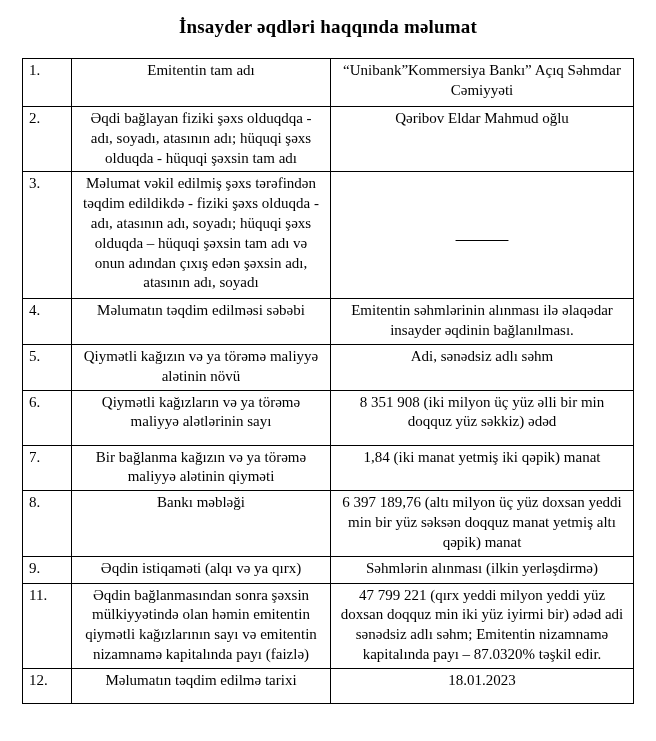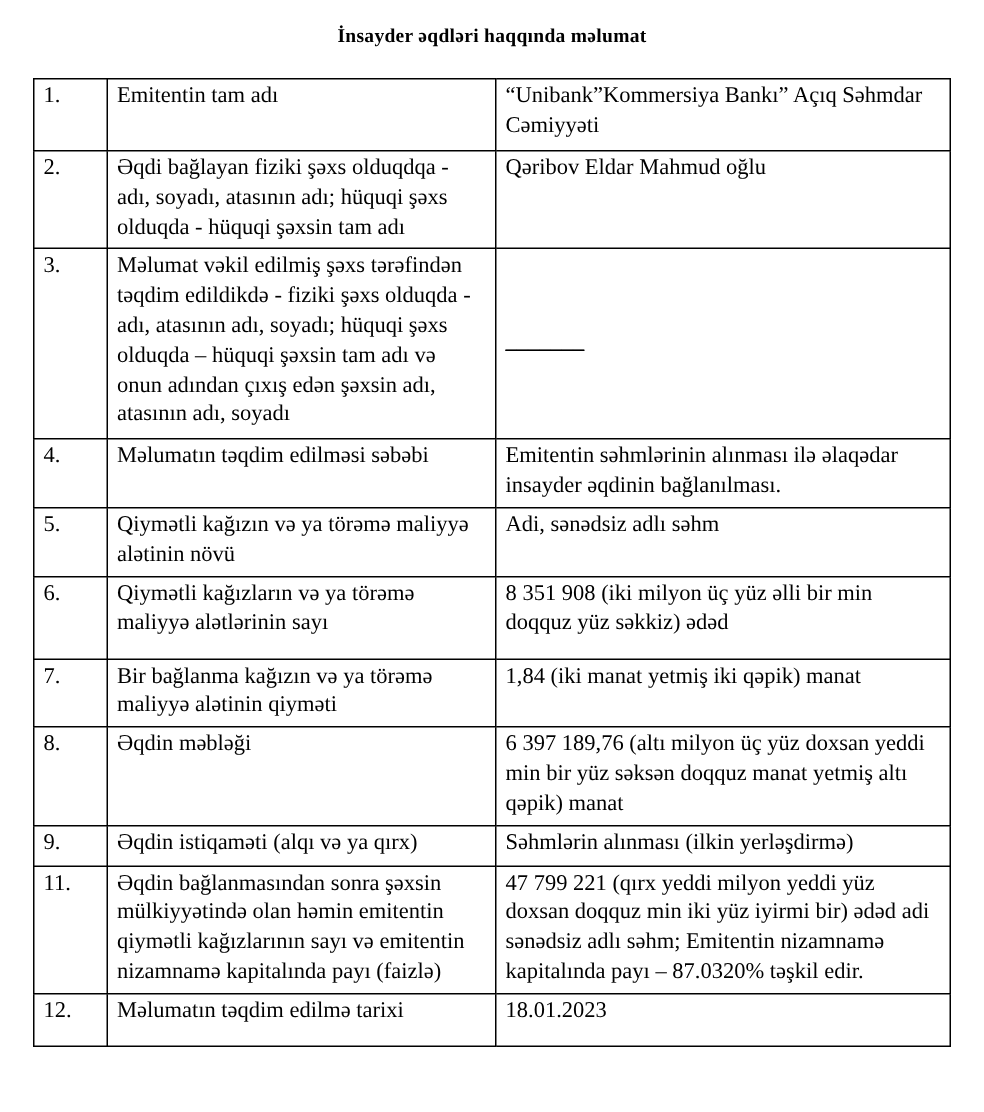--- a/index.html
+++ b/index.html
@@ -10,42 +10,42 @@
     font-family: "Liberation Serif", "DejaVu Serif", serif;
   }
   .page {
     width: 656px;
     min-height: 741px;
     box-sizing: border-box;
     padding: 10px 22px 24px 22px;
     background: #ffffff;
   }
   .doc-title {
-    font-size: 13px;
+    font-size: 19px;
     font-weight: bold;
     text-align: center;
     margin: 6px 0 20px 0;
     letter-spacing: 0.2px;
   }
   table.doc-table {
     border-collapse: collapse;
     width: 100%;
     table-layout: fixed;
   }
   table.doc-table td {
     border: 1px solid #000000;
     vertical-align: top;
     font-size: 15px;
     line-height: 1.32;
     padding: 2px 6px 3px 6px;
     word-wrap: break-word;
   }
   td.col-num   { width: 36px; text-align: left; padding-left: 7px; }
-  td.col-label { width: 246px; }
-  td.col-value { }
+  td.col-label { width: 246px; text-align: center; }
+  td.col-value { text-align: center; }
   td.col-value.vmid { vertical-align: middle; text-decoration: underline; }
   
   tr.r1  { height: 48px; }
   tr.r2  { height: 57px; }
   tr.r3  { height: 127px; }
   tr.r4  { height: 43px; }
   tr.r5  { height: 35px; }
   tr.r6  { height: 55px; }
   tr.r7  { height: 38px; }
   tr.r8  { height: 55px; }
@@ -93,21 +93,21 @@
         <td class="col-label">Qiymətli kağızların və ya törəmə maliyyə alətlərinin sayı</td>
         <td class="col-value">8 351 908 (iki milyon üç yüz əlli bir min doqquz yüz səkkiz) ədəd</td>
       </tr>
       <tr class="r7">
         <td class="col-num">7.</td>
         <td class="col-label">Bir bağlanma kağızın və ya törəmə maliyyə alətinin qiyməti</td>
         <td class="col-value">1,84 (iki manat yetmiş iki qəpik) manat</td>
       </tr>
       <tr class="r8">
         <td class="col-num">8.</td>
-        <td class="col-label">Əqdin məbləği</td>
+        <td class="col-label">Bankı məbləği</td>
         <td class="col-value">6 397 189,76 (altı milyon üç yüz doxsan yeddi min bir yüz səksən doqquz manat yetmiş altı qəpik) manat</td>
       </tr>
       <tr class="r9">
         <td class="col-num">9.</td>
         <td class="col-label">Əqdin istiqaməti (alqı və ya qırx)</td>
         <td class="col-value">Səhmlərin alınması (ilkin yerləşdirmə)</td>
       </tr>
       <tr class="r11">
         <td class="col-num">11.</td>
         <td class="col-label">Əqdin bağlanmasından sonra şəxsin mülkiyyətində olan həmin emitentin qiymətli kağızlarının sayı və emitentin nizamnamə kapitalında payı (faizlə)</td>

